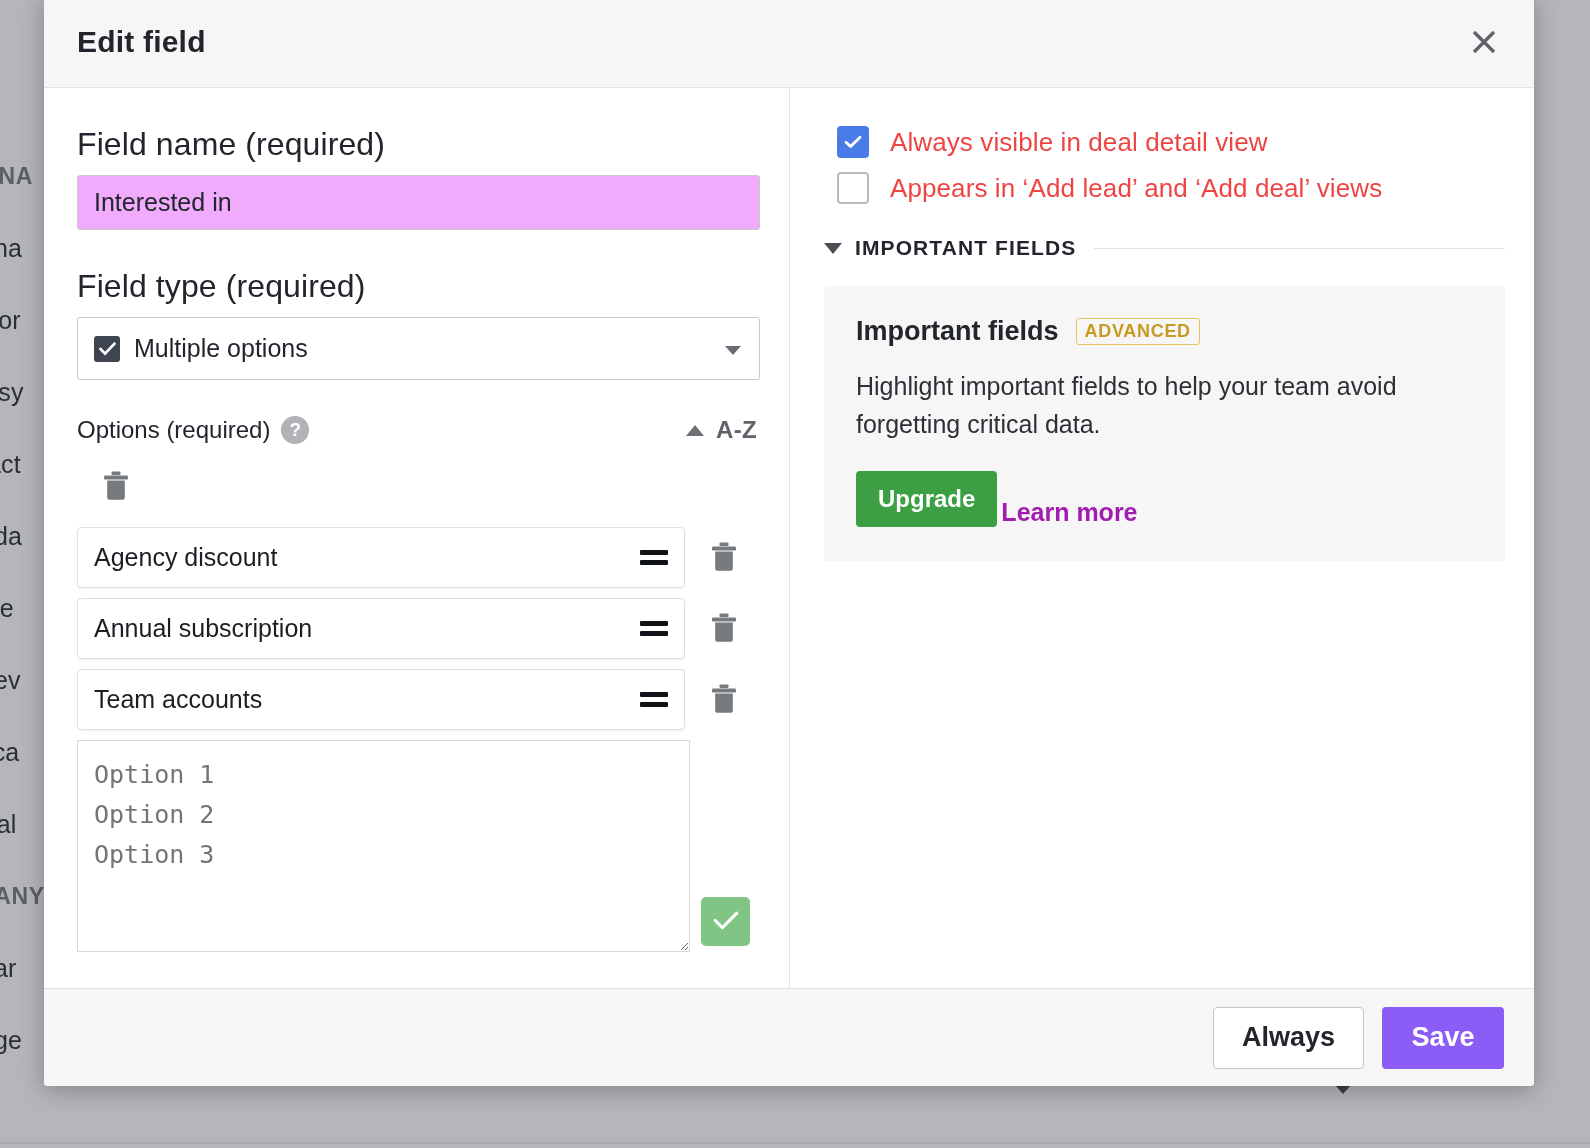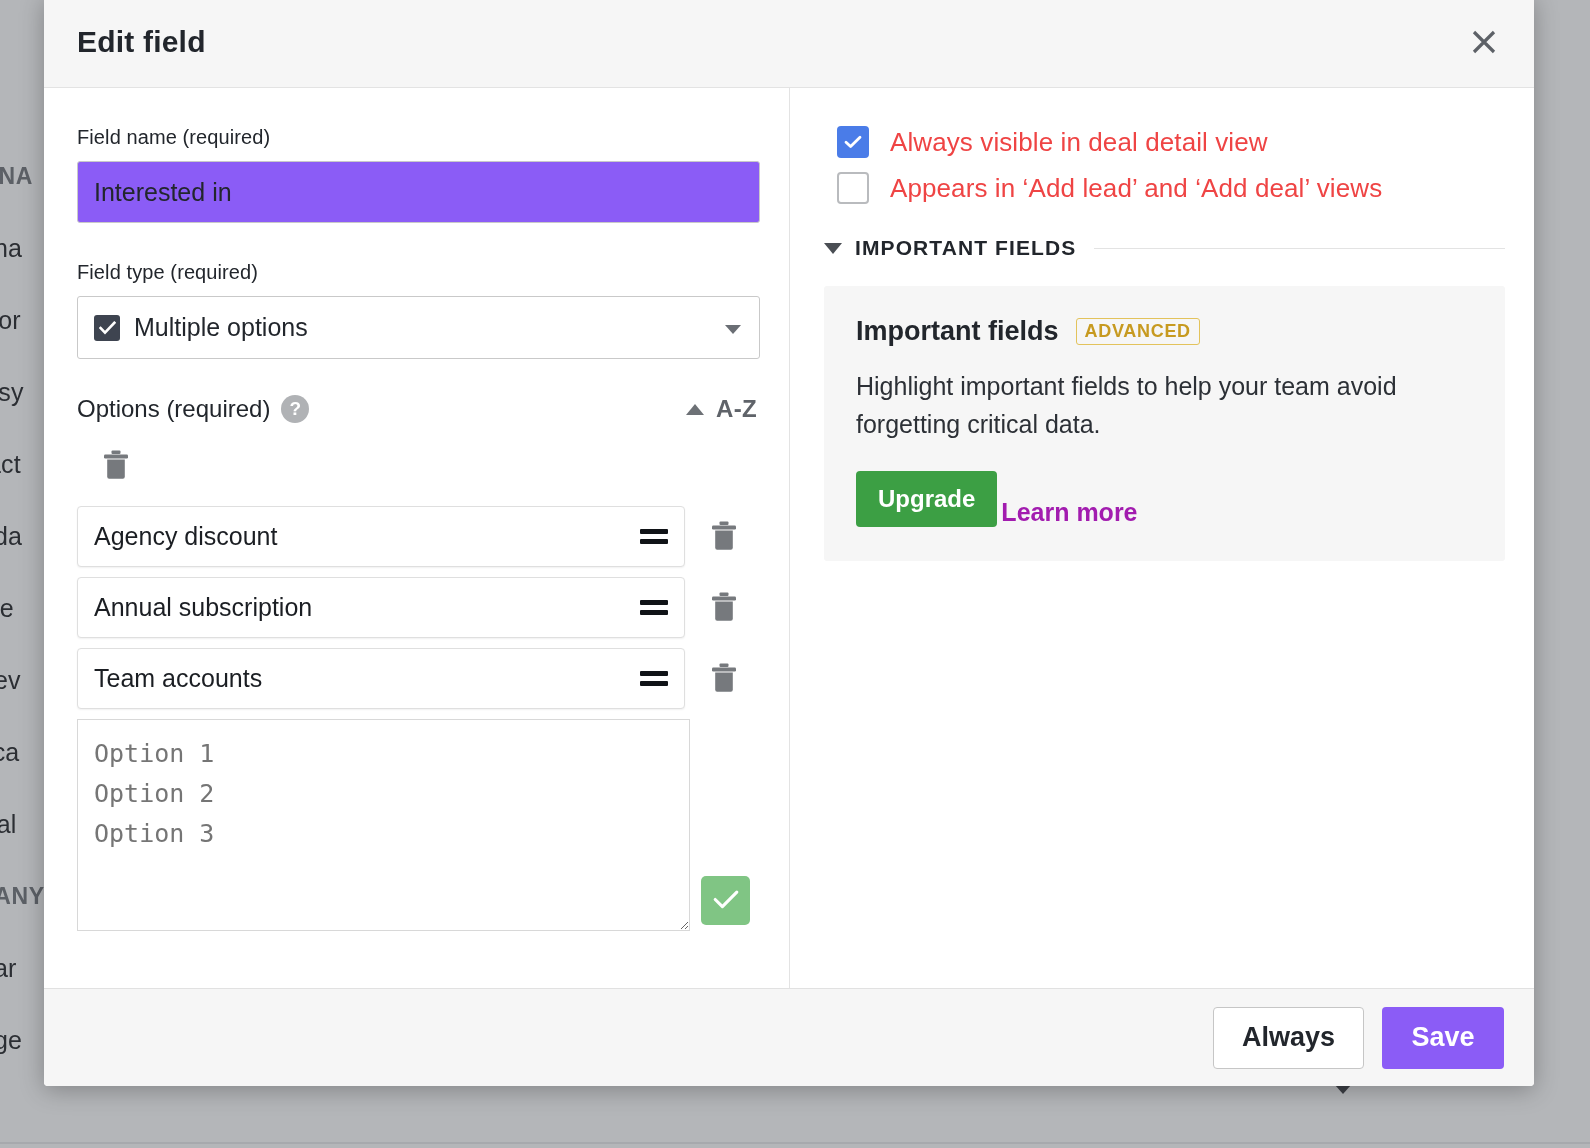--- a/index.html
+++ b/index.html
@@ -125,31 +125,31 @@
     border-right: 1px solid #e3e3e3;
     padding: 38px 34px 0 33px;
   }
   .pane-right {
     flex: 1 1 auto;
     padding: 38px 34px 0 34px;
   }
 
   
   .label {
-    font-size: 20px;
+    font-size: 32px;
     color: #22262c;
     margin-bottom: 12px;
     letter-spacing: .1px;
   }
   .text-input {
     width: 683px;
-    height: 62px;
+    height: 55px;
     border: 1px solid #c9c9c9;
     border-radius: 3px;
-    background: #8b5cf6;
+    background: #f0abfc;
     font-size: 25px;
     color: #22262c;
     padding: 0 16px;
     font-family: "Liberation Sans", sans-serif;
     display: flex;
     align-items: center;
   }
   .spacer-lg { height: 38px; }
 
   .select-box {

